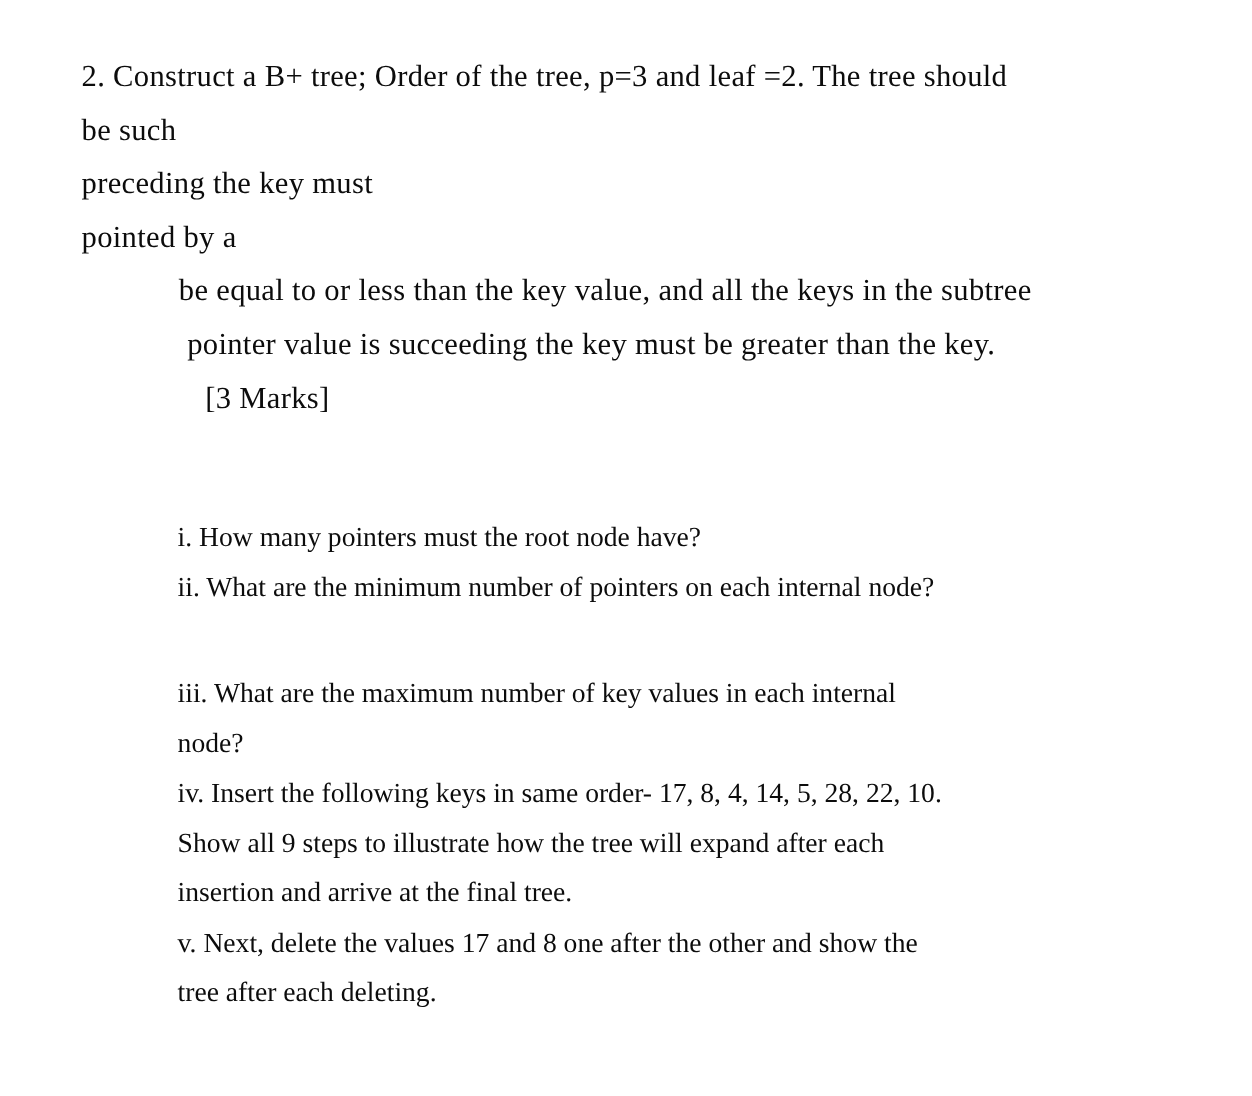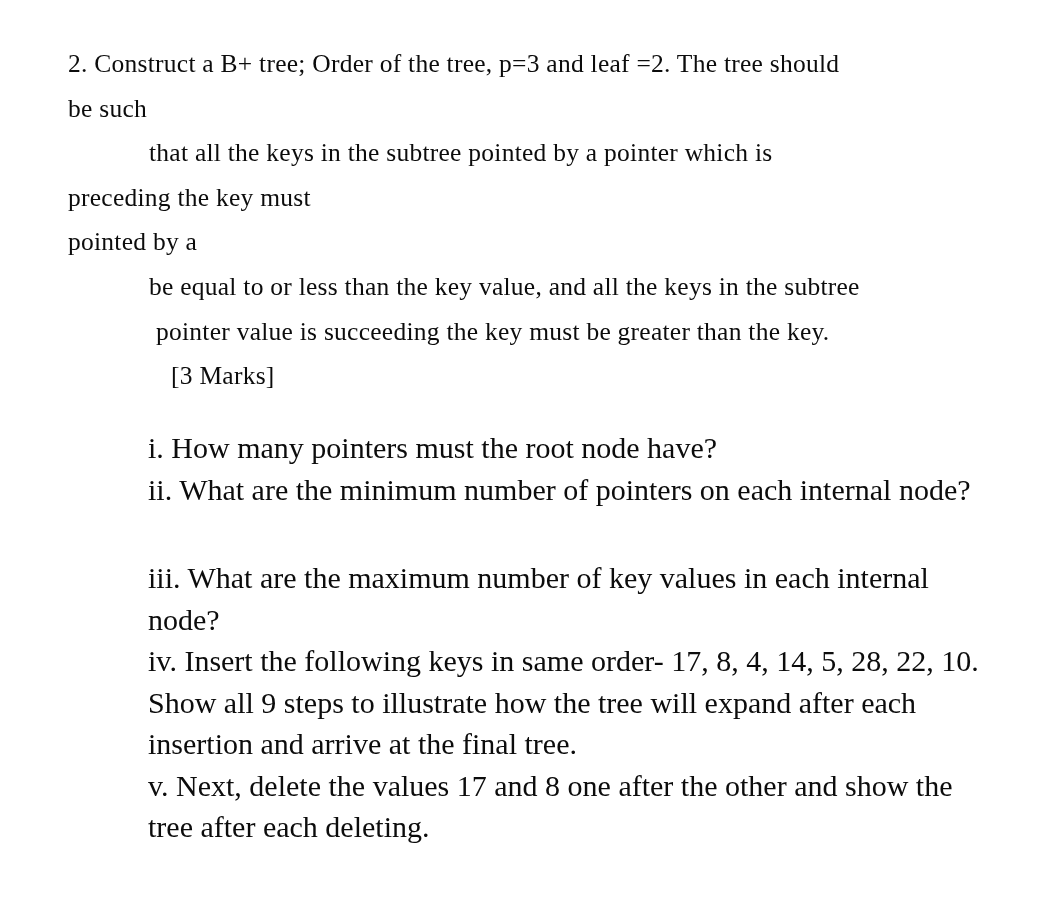--- a/index.html
+++ b/index.html
@@ -50,35 +50,34 @@
     position: absolute;
     left: 148px;
     top: 427px;
     width: 860px;
   }
   .q-item {
     font-size: 25.5px;
     line-height: 41.5px;
   }
   .q-line {
-    font-size: 30px;
+    font-size: 23px;
     line-height: 41.5px;
   }
   .q-block-spacer { height: 47px; }
 </style>
 </head>
 <body>
 
 <div class="page">
   <div class="doc">
 
     <div class="stem">
       <div class="stem-line">2. Construct a B+ tree; Order of the tree, p=3 and leaf =2. The tree should</div>
       <div class="stem-line">be such</div>
-      <div class="stem-line ind-1">that all the keys in the subtree pointed by a pointer which is</div>
       <div class="stem-line">preceding the key must</div>
       <div class="stem-line">pointed by a</div>
       <div class="stem-line ind-1">be equal to or less than the key value, and all the keys in the subtree</div>
       <div class="stem-line ind-2">pointer value is succeeding the key must be greater than the key.</div>
       <div class="stem-line ind-3">[3 Marks]</div>
     </div>
 
     <div class="qlist">
 
       <div class="q-item">

